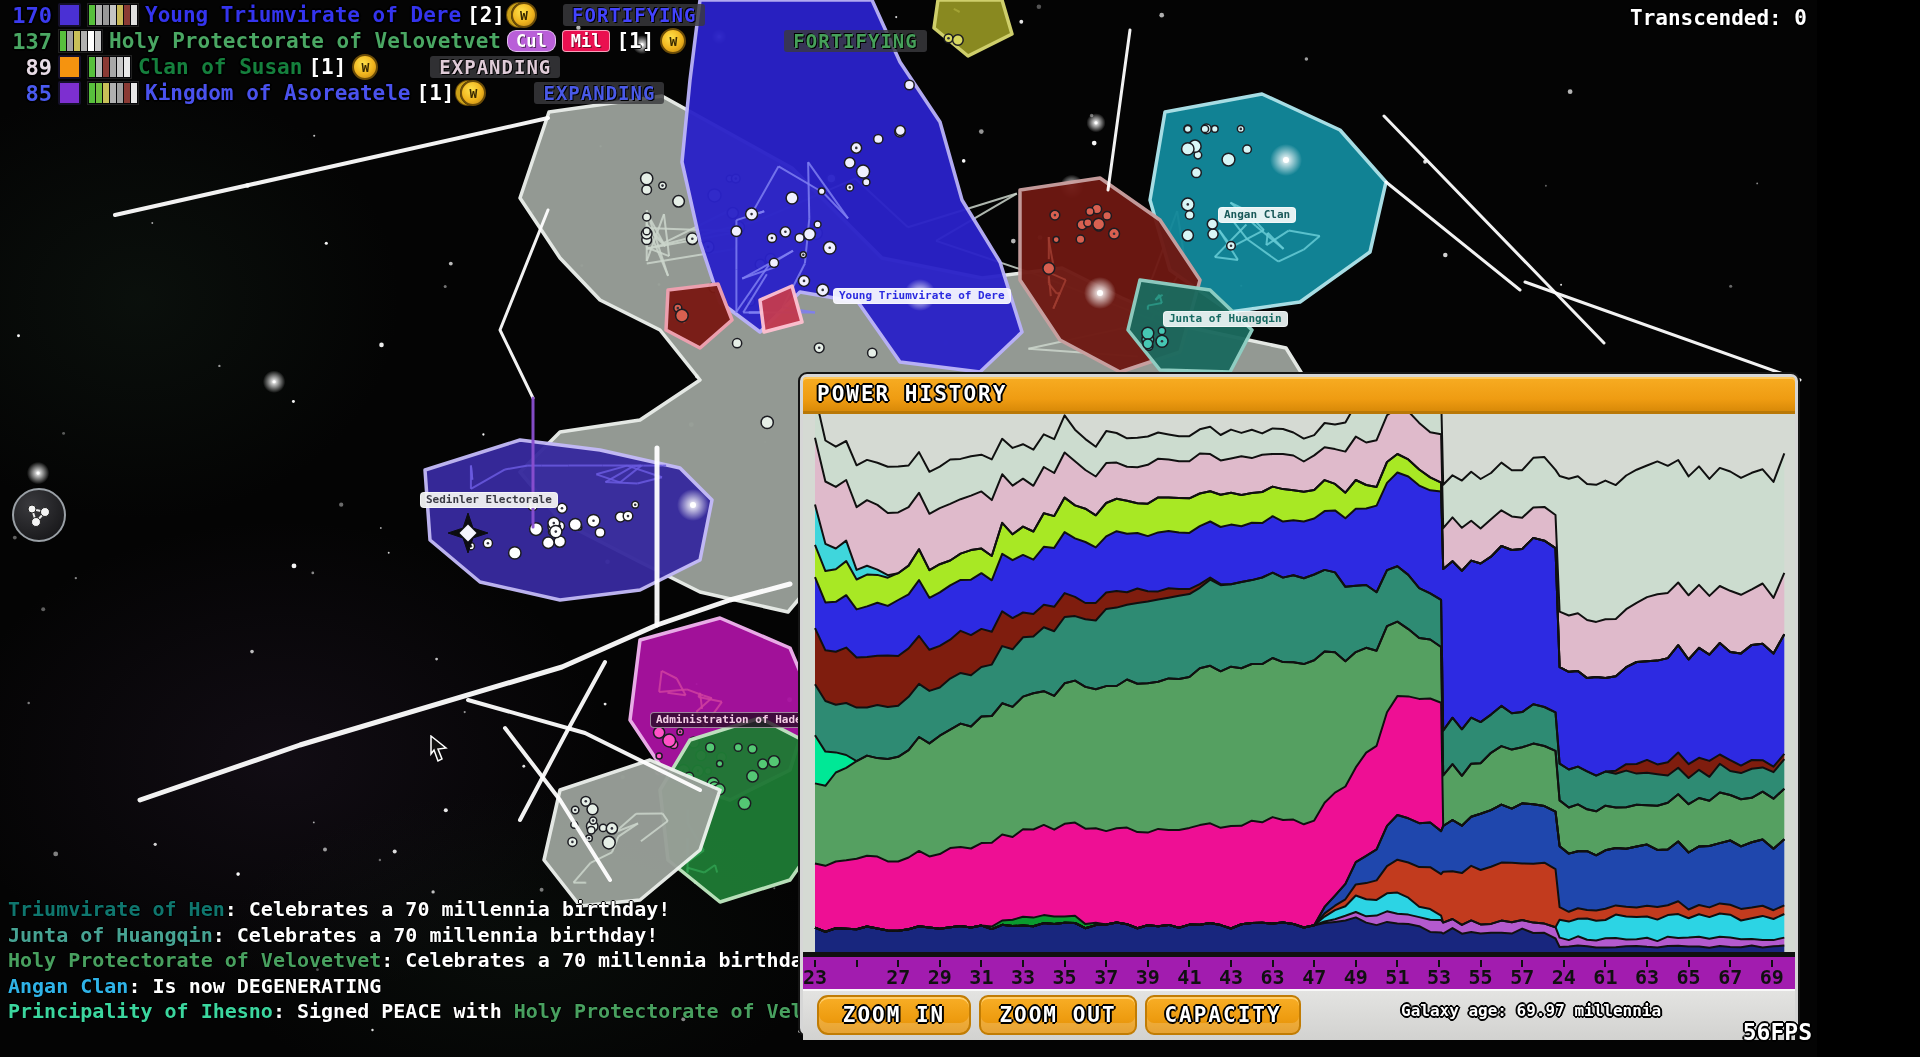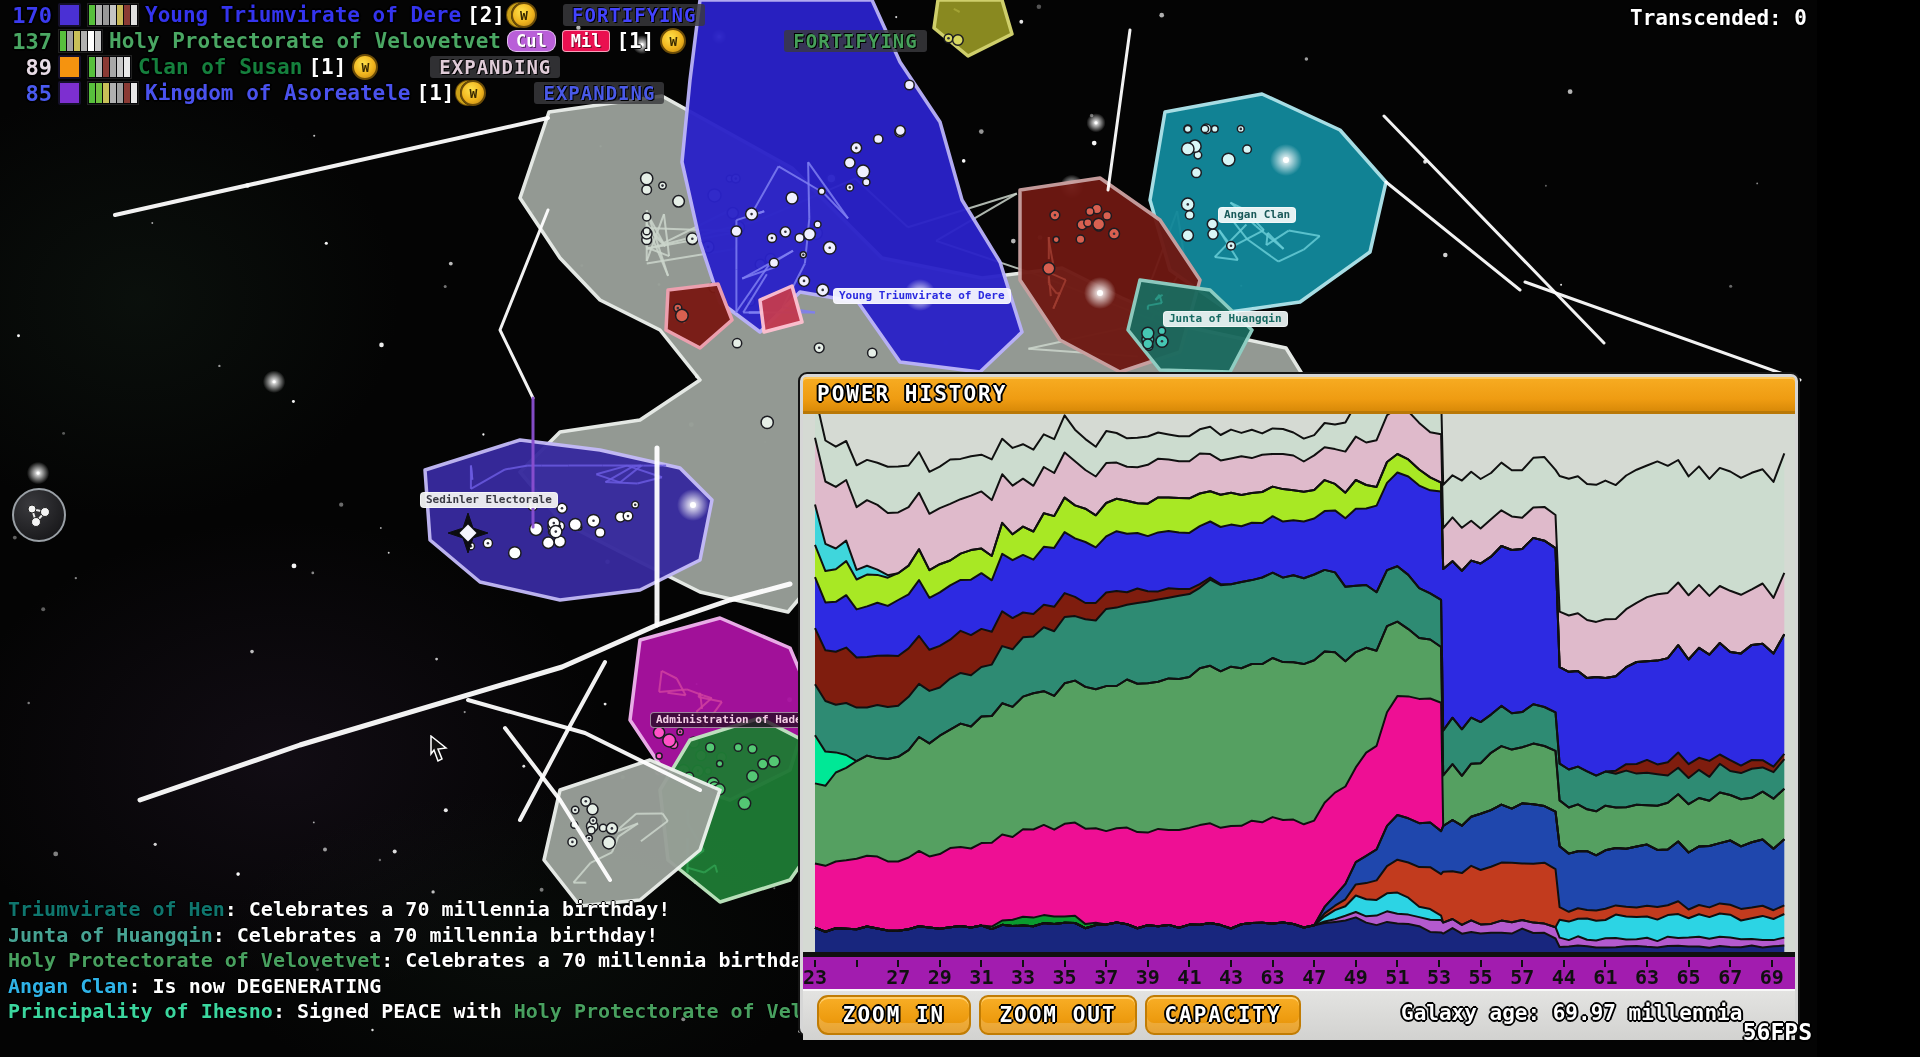--- a/index.html
+++ b/index.html
@@ -51,21 +51,21 @@
   .tick{position:absolute;top:3px;width:2px;height:7px;background:#101010;}
   .ticklabel{position:absolute;top:8px;transform:translateX(-50%);font-size:20px;font-weight:bold;color:#101010;}
   #controls{position:relative;height:49px;background:linear-gradient(180deg,#e3e3e1,#d2d2d0);
             border-top:2px solid #f8f8f8;}
   .obtn{position:absolute;top:4px;height:40px;border:2px solid #c17c04;border-radius:9px;
         background:linear-gradient(180deg,#f8ae26,#ee9c10 60%,#e18f08);
         box-shadow:inset 0 -10px 0 rgba(255,255,255,.18), inset 0 2px 0 #ffcf6e;
         color:#fff;font-family:inherit;font-size:21px;font-weight:bold;letter-spacing:2px;
         text-shadow:2px 0 0 #000,-2px 0 0 #000,0 2px 0 #000,0 -2px 0 #000,1px 1px 0 #000,-1px -1px 0 #000;
         cursor:pointer;}
-  #galaxy-age{position:absolute;left:598px;top:10px;font-size:21px;color:#fff;}
+  #galaxy-age{position:absolute;left:598px;top:10px;font-size:16px;color:#fff;}
   
   #sidebar{position:absolute;left:1832px;top:438px;width:88px;z-index:45;}
   .scell{position:relative;width:88px;height:62px;margin-bottom:7px;border:3px solid #de8004;border-right:none;
          border-radius:14px 0 0 14px;box-sizing:border-box;
          background:linear-gradient(105deg,#433005 0%,#191003 45%,#0c0802 70%,#2c1c05 100%);
          box-shadow:inset 0 0 14px rgba(250,150,20,.35), -2px 0 6px rgba(250,140,0,.35);
          display:flex;align-items:center;justify-content:center;cursor:pointer;}
   .scell svg{display:block;}
   #fps{position:absolute;right:5px;top:1019px;font-size:23px;color:#fff;z-index:50;}
   #map-tool{position:absolute;left:12px;top:488px;width:50px;height:50px;border-radius:50%;z-index:25;
@@ -809,21 +809,21 @@
         <span class="ticklabel" style="left: 552.8px;">49</span>
         <span class="tick" style="left: 593.4px;"></span>
         <span class="ticklabel" style="left: 594.4px;">51</span>
         <span class="tick" style="left: 635px;"></span>
         <span class="ticklabel" style="left: 636px;">53</span>
         <span class="tick" style="left: 676.6px;"></span>
         <span class="ticklabel" style="left: 677.6px;">55</span>
         <span class="tick" style="left: 718.2px;"></span>
         <span class="ticklabel" style="left: 719.2px;">57</span>
         <span class="tick" style="left: 759.8px;"></span>
-        <span class="ticklabel" style="left: 760.8px;">44</span>
+        <span class="ticklabel" style="left: 760.8px;">24</span>
         <span class="tick" style="left: 801.4px;"></span>
         <span class="ticklabel" style="left: 802.4px;">61</span>
         <span class="tick" style="left: 843px;"></span>
         <span class="ticklabel" style="left: 844px;">63</span>
         <span class="tick" style="left: 884.6px;"></span>
         <span class="ticklabel" style="left: 885.6px;">65</span>
         <span class="tick" style="left: 926.2px;"></span>
         <span class="ticklabel" style="left: 927.2px;">67</span>
         <span class="tick" style="left: 967.8px;"></span>
         <span class="ticklabel" style="left: 968.8px;">69</span>

